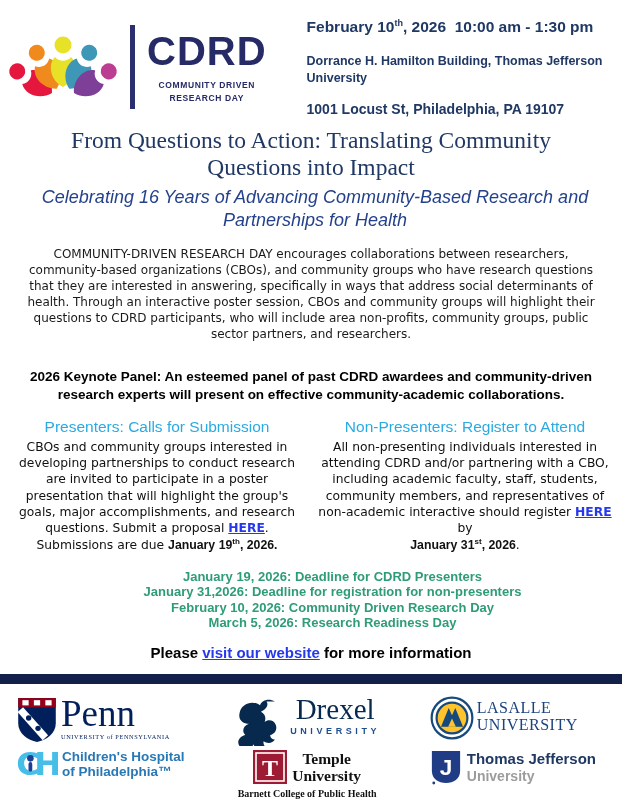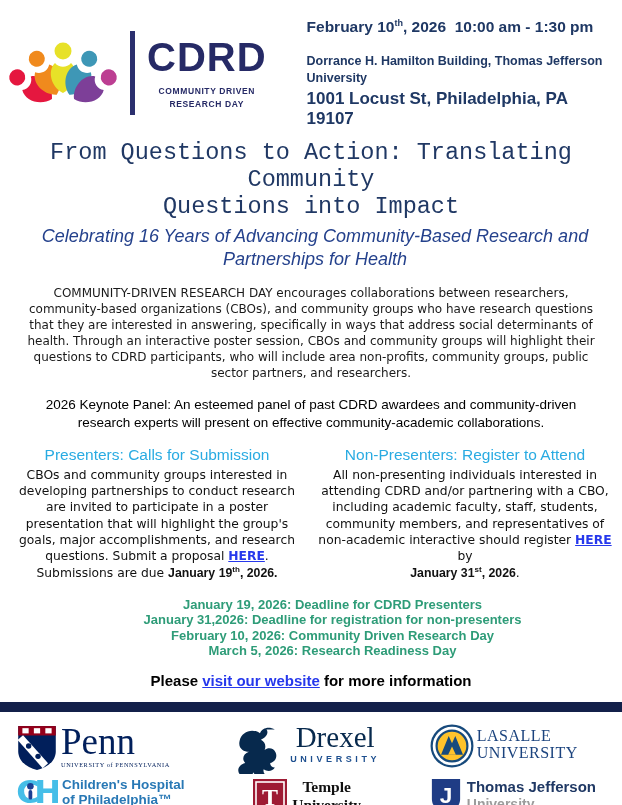--- a/index.html
+++ b/index.html
@@ -15,31 +15,31 @@
   .cdrd-acronym { font-family:"Liberation Sans",sans-serif; font-weight:bold;
                   font-size:40px; color:#262A66; letter-spacing:1px; line-height:1; }
   .cdrd-sub { font-family:"Liberation Sans",sans-serif; font-weight:bold;
               font-size:8.5px; color:#262A66; letter-spacing:.6px; text-align:center; margin-top:3px; }
   .cdrd-sub.first { margin-top:9px; }
   .hdr-right { width:334px; text-align:left; font-family:"Liberation Sans",sans-serif;
                color:#1F3864; font-weight:bold; padding-right:2px; }
   .evt-date { font-size:15.5px; margin-bottom:17px; white-space:nowrap; }
   .evt-date sup { font-size:9px; }
   .evt-venue { font-size:12.5px; line-height:1.35; }
-  .evt-addr { font-size:17px; margin-top:2px; }
-
-  
-  .title { margin:10px auto 0; text-align:center; font-family:Liberation Mono, monospace;
+  .evt-addr { font-size:14px; margin-top:14px; }
+
+  
+  .title { margin:10px auto 0; text-align:center; font-family:Liberation Serif, serif;
            color:#203864; font-size:23.5px; line-height:1.15; font-weight:500; }
   .subtitle { margin:5px auto 0; text-align:center; font-family:"Liberation Sans",sans-serif;
               font-style:italic; color:#24418C; font-size:18px; line-height:1.3; font-weight:500;padding-left:8px; }
   .intro { margin:13px auto 0; max-width:588px; text-align:center; font-size:12px;
            line-height:1.34; color:#1a1a1a; }
-  .keynote { margin:15px auto 0; max-width:576px; text-align:center;
-             font-family:"Liberation Sans",sans-serif; font-weight:normal;
+  .keynote { margin:26px auto 0; max-width:576px; text-align:center;
+             font-family:"Liberation Sans",sans-serif; font-weight:bold;
              font-size:13.5px; line-height:1.35; color:#000; }
 
   
   .cols { margin:13px auto 0; width:606px; display:flex; gap:10px; }
   .col { flex:1; text-align:center; }
   .col-heading { font-family:"Liberation Sans",sans-serif; font-weight:normal;
                  font-size:15.5px; color:#29ABE2; margin-bottom:3px; }
   .col-body { font-size:12.3px; line-height:1.33; color:#111; }
   .col-body .due { font-family:"Liberation Sans",sans-serif; font-weight:bold; }
   .col-body sup { font-size:8px; }

